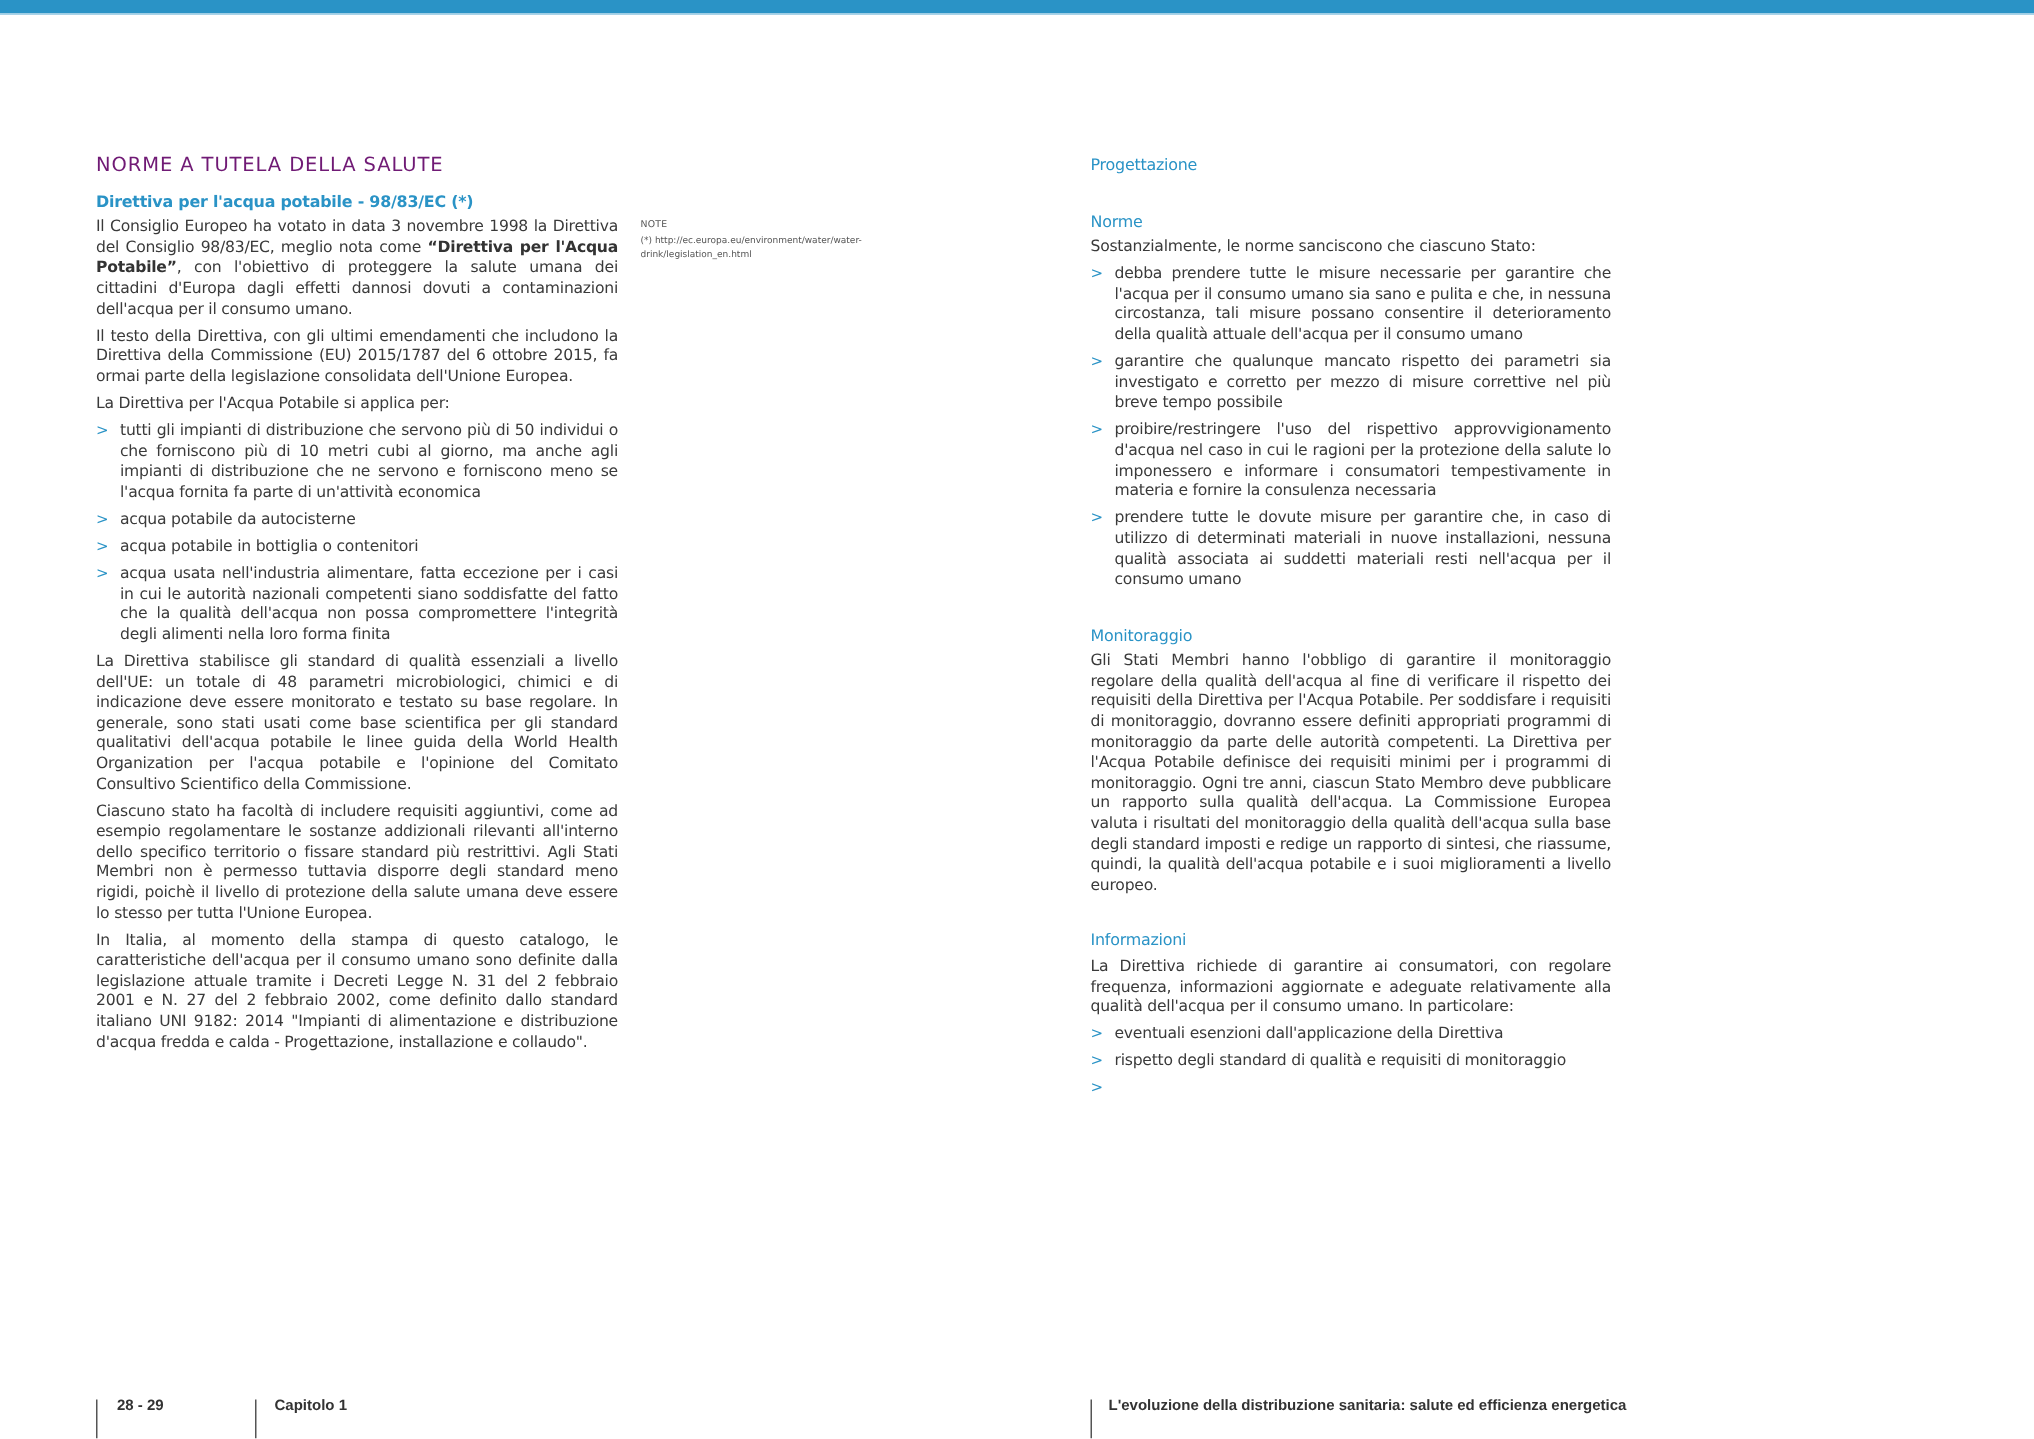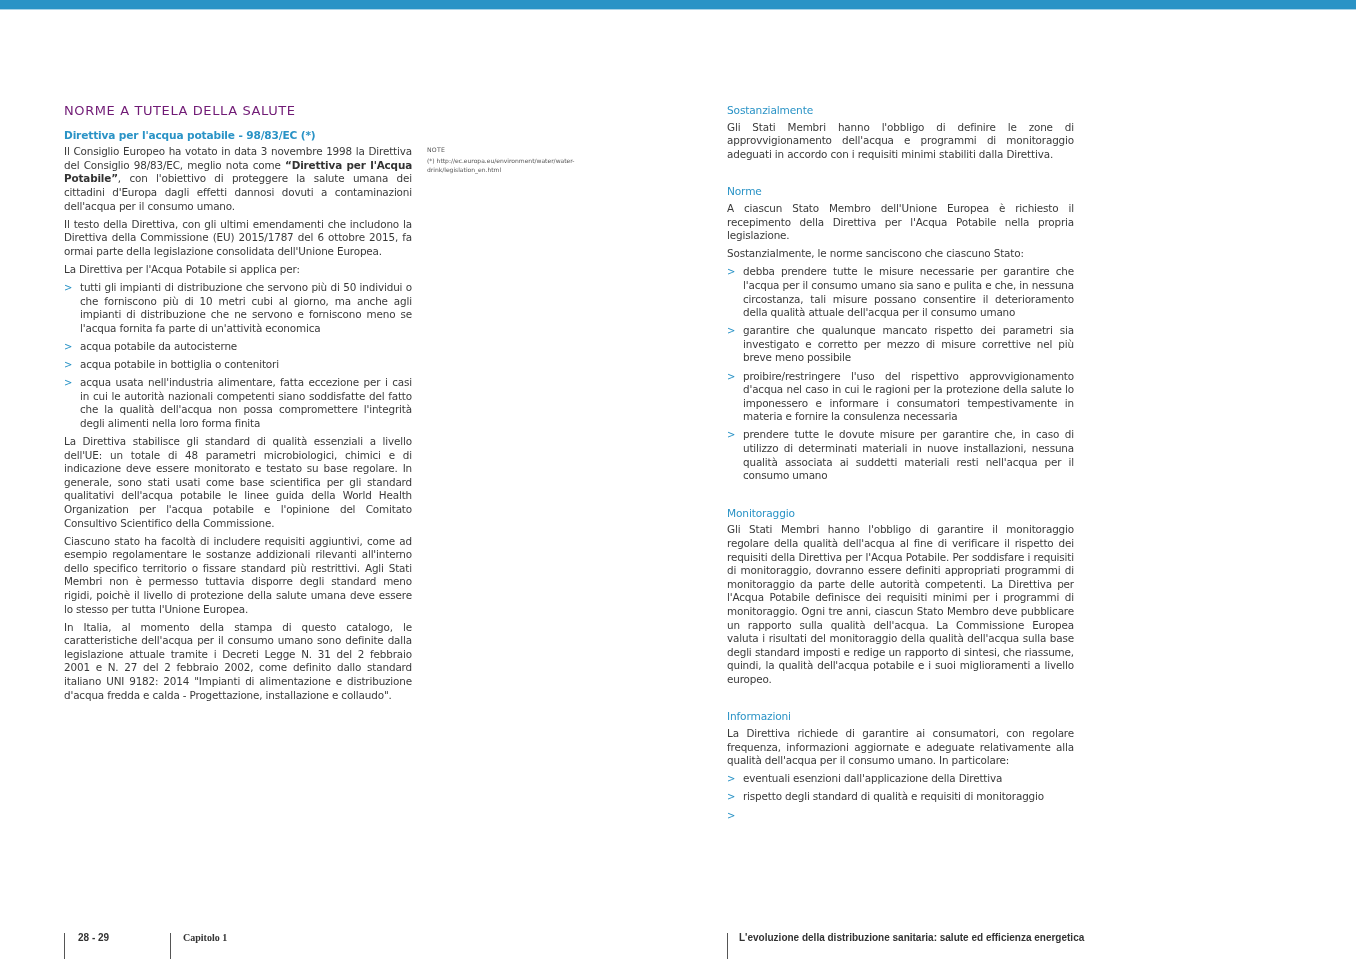--- a/index.html
+++ b/index.html
@@ -56,30 +56,28 @@
   <p>In Italia, al momento della stampa di questo catalogo, le caratteristiche dell'acqua per il consumo umano sono definite dalla legislazione attuale tramite i Decreti Legge N. 31 del 2 febbraio 2001 e N. 27 del 2 febbraio 2002, come definito dallo standard italiano UNI 9182: 2014 "Impianti di alimentazione e distribuzione d'acqua fredda e calda - Progettazione, installazione e collaudo".</p>
 </div>
 
 <div class="note">
   <div class="note-label">NOTE</div>
   <div>(*) http://ec.europa.eu/environment/water/water-drink/legislation_en.html</div>
 </div>
 
 <div class="col right">
   <div class="sec">
-    <h3 class="sec-title">Sostanzialmente</h3>
-    <p>Gli Stati Membri hanno l'obbligo di definire le zone di approvvigionamento dell'acqua e programmi di monitoraggio adeguati in accordo con i requisiti minimi stabiliti dalla Direttiva.</p>
+    <h3 class="sec-title">Progettazione</h3>
   </div>
   <div class="sec">
     <h3 class="sec-title">Norme</h3>
-    <p>A ciascun Stato Membro dell'Unione Europea è richiesto il recepimento della Direttiva per l'Acqua Potabile nella propria legislazione.</p>
     <p>Sostanzialmente, le norme sanciscono che ciascuno Stato:</p>
     <ul class="bl">
       <li><span class="arrow">&gt;</span><span>debba prendere tutte le misure necessarie per garantire che l'acqua per il consumo umano sia sano e pulita e che, in nessuna circostanza, tali misure possano consentire il deterioramento della qualità attuale dell'acqua per il consumo umano</span></li>
-      <li><span class="arrow">&gt;</span><span>garantire che qualunque mancato rispetto dei parametri sia investigato e corretto per mezzo di misure correttive nel più breve meno possibile</span></li>
+      <li><span class="arrow">&gt;</span><span>garantire che qualunque mancato rispetto dei parametri sia investigato e corretto per mezzo di misure correttive nel più breve tempo possibile</span></li>
       <li><span class="arrow">&gt;</span><span>proibire/restringere l'uso del rispettivo approvvigionamento d'acqua nel caso in cui le ragioni per la protezione della salute lo imponessero e informare i consumatori tempestivamente in materia e fornire la consulenza necessaria</span></li>
       <li><span class="arrow">&gt;</span><span>prendere tutte le dovute misure per garantire che, in caso di utilizzo di determinati materiali in nuove installazioni, nessuna qualità associata ai suddetti materiali resti nell'acqua per il consumo umano</span></li>
     </ul>
   </div>
   <div class="sec">
     <h3 class="sec-title">Monitoraggio</h3>
     <p>Gli Stati Membri hanno l'obbligo di garantire il monitoraggio regolare della qualità dell'acqua al fine di verificare il rispetto dei requisiti della Direttiva per l'Acqua Potabile. Per soddisfare i requisiti di monitoraggio, dovranno essere definiti appropriati programmi di monitoraggio da parte delle autorità competenti. La Direttiva per l'Acqua Potabile definisce dei requisiti minimi per i programmi di monitoraggio. Ogni tre anni, ciascun Stato Membro deve pubblicare un rapporto sulla qualità dell'acqua. La Commissione Europea valuta i risultati del monitoraggio della qualità dell'acqua sulla base degli standard imposti e redige un rapporto di sintesi, che riassume, quindi, la qualità dell'acqua potabile e i suoi miglioramenti a livello europeo.</p>
   </div>
   <div class="sec">
     <h3 class="sec-title">Informazioni</h3>
@@ -88,15 +86,15 @@
       <li><span class="arrow">&gt;</span><span>eventuali esenzioni dall'applicazione della Direttiva</span></li>
       <li><span class="arrow">&gt;</span><span>rispetto degli standard di qualità e requisiti di monitoraggio</span></li>
       <li><span class="arrow">&gt;</span></li>
     </ul>
   </div>
 </div>
 
 <div class="footer-bar" style="left:64px;"></div>
 <div class="footer-text" style="left:78px;">28 - 29</div>
 <div class="footer-bar" style="left:170px;"></div>
-<div class="footer-text" style="left:183px;font-family:Liberation Serif, serif;">Capitolo 1</div>
+<div class="footer-text" style="left:183px;">Capitolo 1</div>
 <div class="footer-bar" style="left:727px;"></div>
 <div class="footer-text" style="left:739px;">L'evoluzione della distribuzione sanitaria: salute ed efficienza energetica</div>
 
 </body></html>

